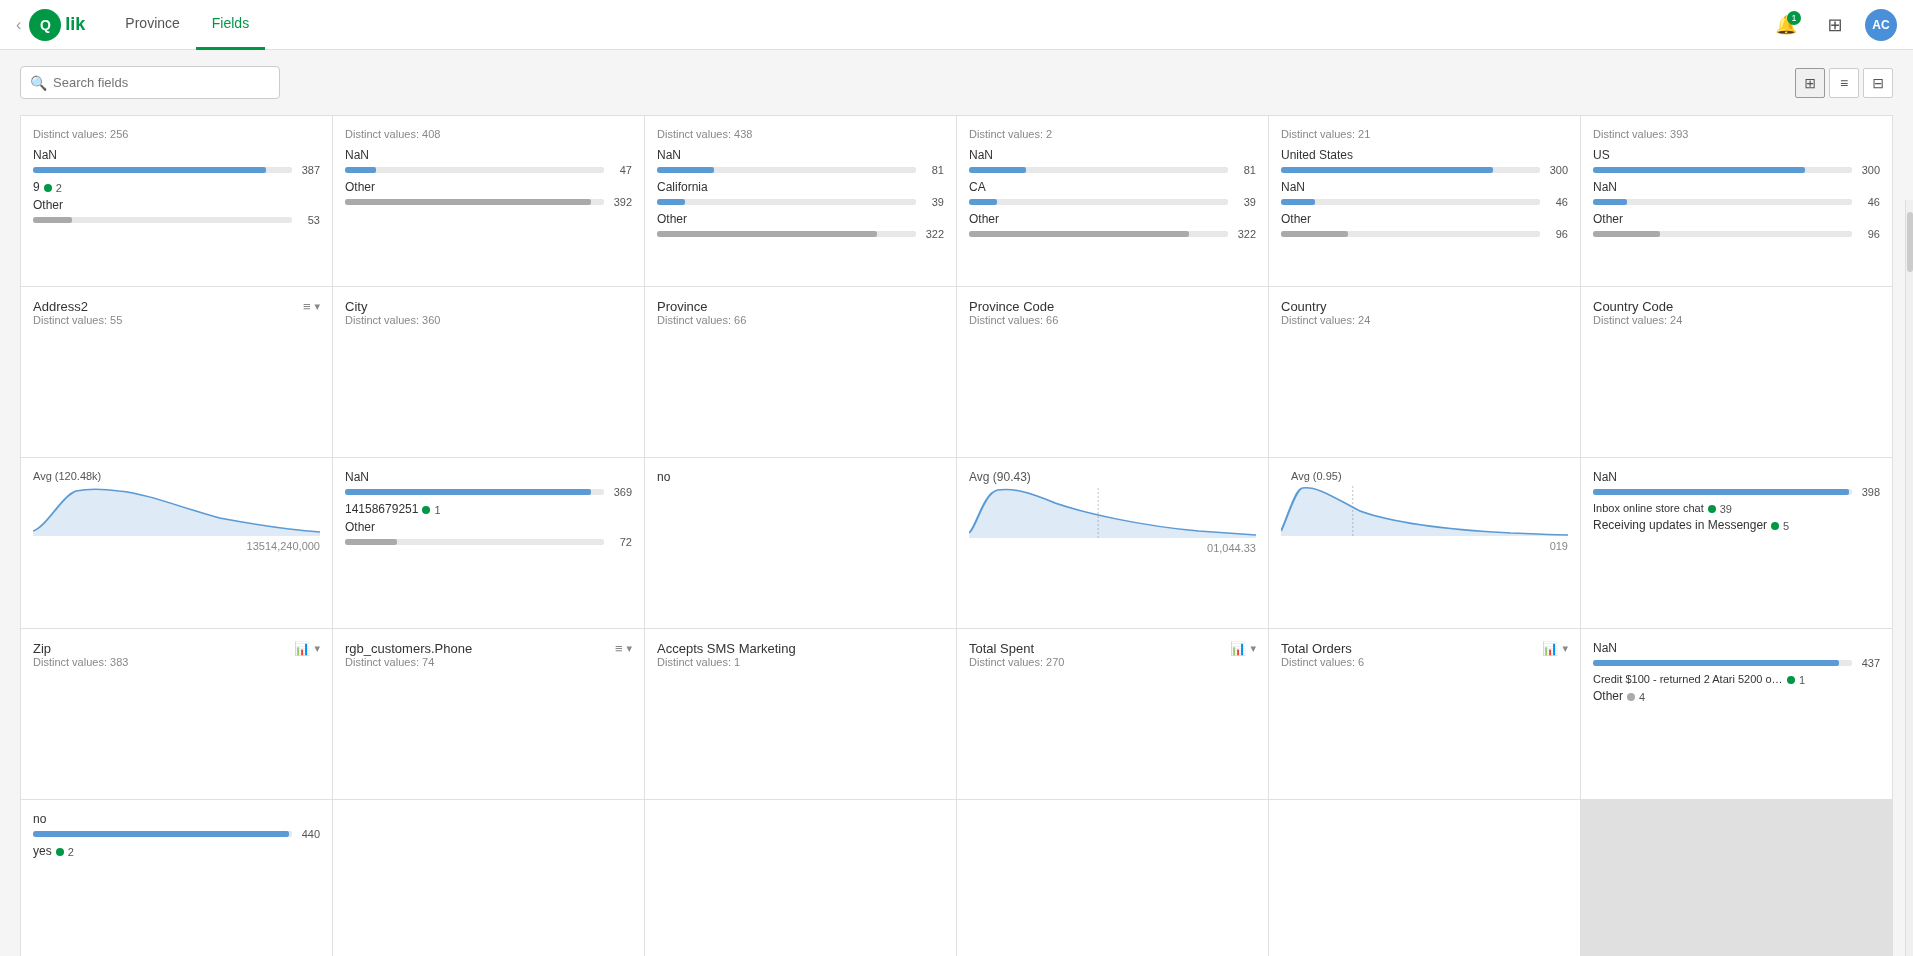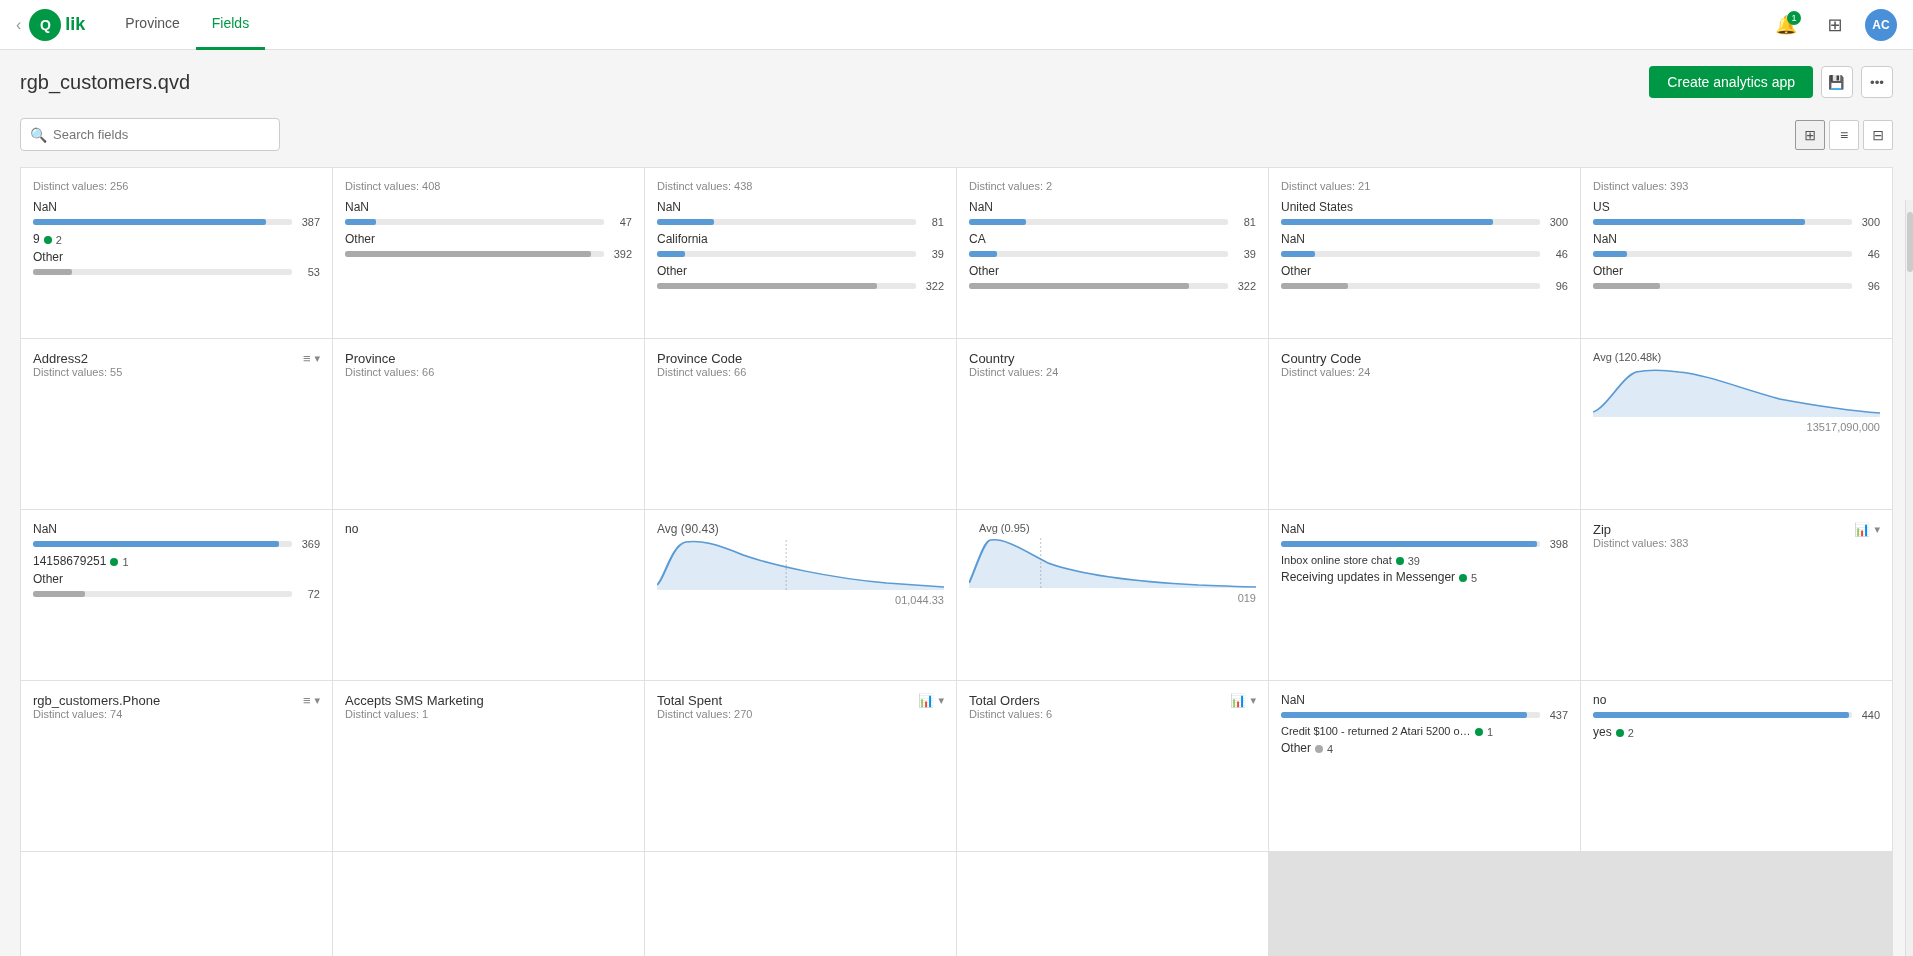--- a/index.html
+++ b/index.html
@@ -91,32 +91,20 @@
       <span class="notif-badge">1</span>
     </button>
     <button class="icon-btn">
       <span>⊞</span>
     </button>
     <div class="avatar">AC</div>
   </div>
 </header>
 
 <div class="page">
-  <div class="page-header">
-    <h1 class="page-title">rgb_customers.qvd</h1>
-    <div class="page-header-right">
-      <button class="btn-primary">Create analytics app</button>
-      <button class="icon-btn-sm">
-        <span>💾</span>
-      </button>
-      <button class="icon-btn-sm">
-        <span>•••</span>
-      </button>
-    </div>
-  </div>
 
   <div class="search-bar">
     <div class="search-input-wrap">
       <span class="search-icon">🔍</span>
       <input type="text" placeholder="Search fields" style="">
     </div>
     <div class="view-toggles">
       <button class="view-btn active">
         <span>⊞</span>
       </button>
@@ -310,20 +298,28 @@
           <div class="field-name">Address2</div>
           <div class="field-distinct">Distinct values: 55</div>
         </div>
         <div class="field-header-icons">
           <span class="small-icon">≡</span>
           <span class="chevron">▾</span>
         </div>
       </div>
     </div>
 
+    <div class="field-card">
+      <div class="field-card-header">
+        <div>
+          <div class="field-name">City</div>
+          <div class="field-distinct">Distinct values: 360</div>
+        </div>
+      </div>
+    </div>
 
     <div class="field-card">
       <div class="field-card-header">
         <div>
           <div class="field-name">Province</div>
           <div class="field-distinct">Distinct values: 66</div>
         </div>
       </div>
     </div>
 
@@ -359,21 +355,21 @@
         <div style="font-size:11px;color:#555;">Avg (120.48k)</div>
       </div>
       <div class="dist-chart">
         <svg class="chart-svg" viewBox="0 0 200 50" preserveAspectRatio="none">
           <path d="M0,45 C10,40 20,10 30,5 C40,2 50,3 60,5 C80,8 100,20 130,32 C160,40 180,44 200,46" stroke="#5b9bd5" stroke-width="1.5" fill="none"></path>
           <path d="M0,50 L0,45 C10,40 20,10 30,5 C40,2 50,3 60,5 C80,8 100,20 130,32 C160,40 180,44 200,46 L200,50 Z" fill="rgba(91,155,213,0.2)"></path>
         </svg>
       </div>
       <div class="dist-range">
         <span>135</span>
-        <span>17,090,000</span>
+        <span>14,240,000</span>
       </div>
     </div>
 
     <div class="field-card">
       <div class="value-row">
         <div class="value-label">NaN</div>
         <div class="bar-wrap">
           <div class="bar-bg">
               <div class="bar-fill" style="width:95%"></div>
             </div>

